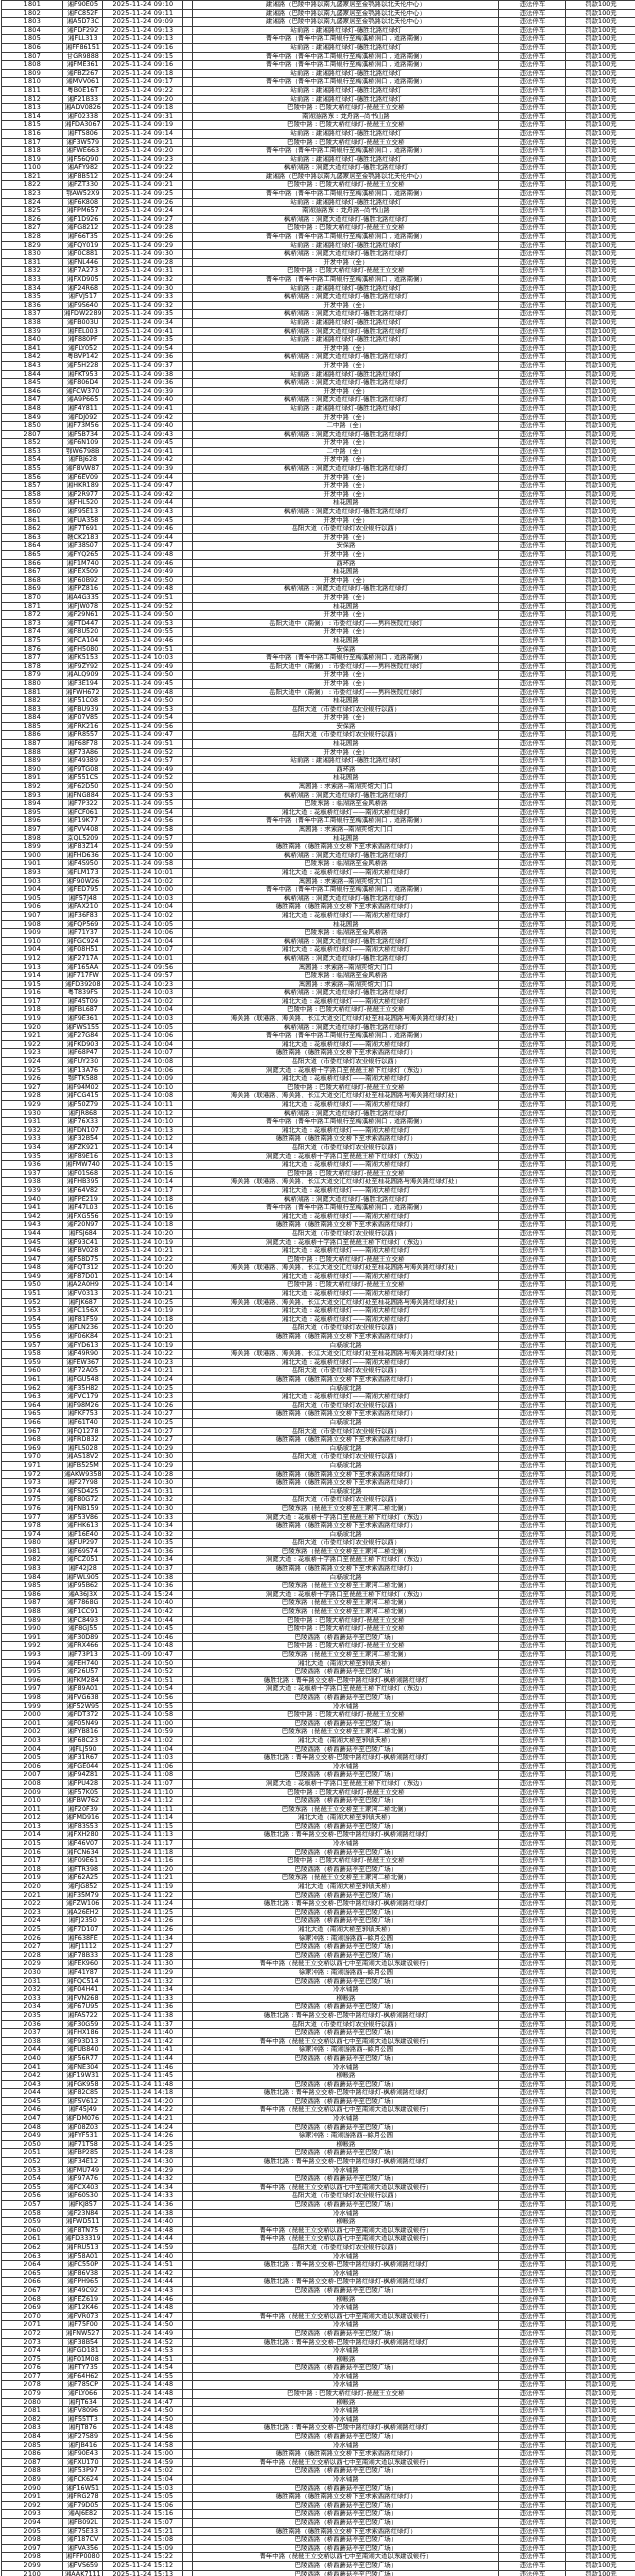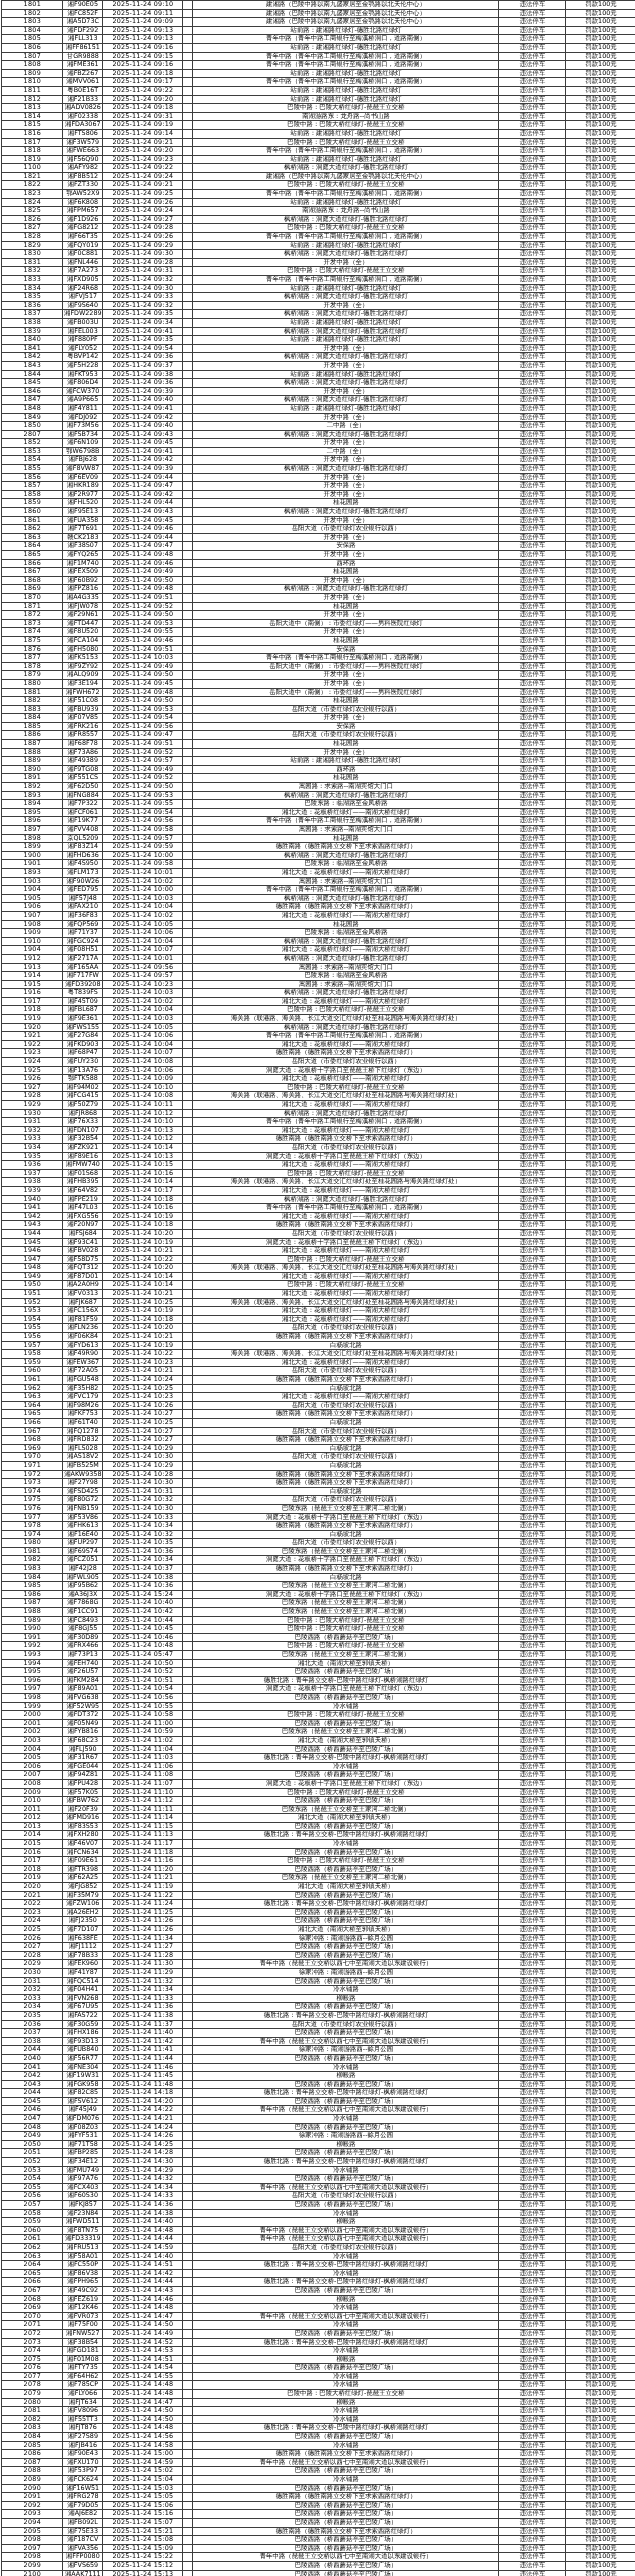--- a/index.html
+++ b/index.html
@@ -1770,21 +1770,21 @@
           <td class="c-plate">湘FRX466</td>
           <td class="c-time">2025-11-24 10:48</td>
           <td class="c-spacer"></td>
           <td class="c-loc">巴陵中路：巴陵大桥红绿灯-琵琶王立交桥</td>
           <td class="c-type">违法停车</td>
           <td class="c-fine">罚款100元</td>
         </tr>
         <tr>
           <td class="c-serial">1993</td>
           <td class="c-plate">湘F73P13</td>
-          <td class="c-time">2025-11-24 05:47</td>
+          <td class="c-time">2025-11-09 10:47</td>
           <td class="c-spacer"></td>
           <td class="c-loc">巴陵东路（琵琶王立交桥至王家河二桥北侧）</td>
           <td class="c-type">违法停车</td>
           <td class="c-fine">罚款100元</td>
         </tr>
         <tr>
           <td class="c-serial">1994</td>
           <td class="c-plate">湘FEH740</td>
           <td class="c-time">2025-11-24 10:50</td>
           <td class="c-spacer"></td>

